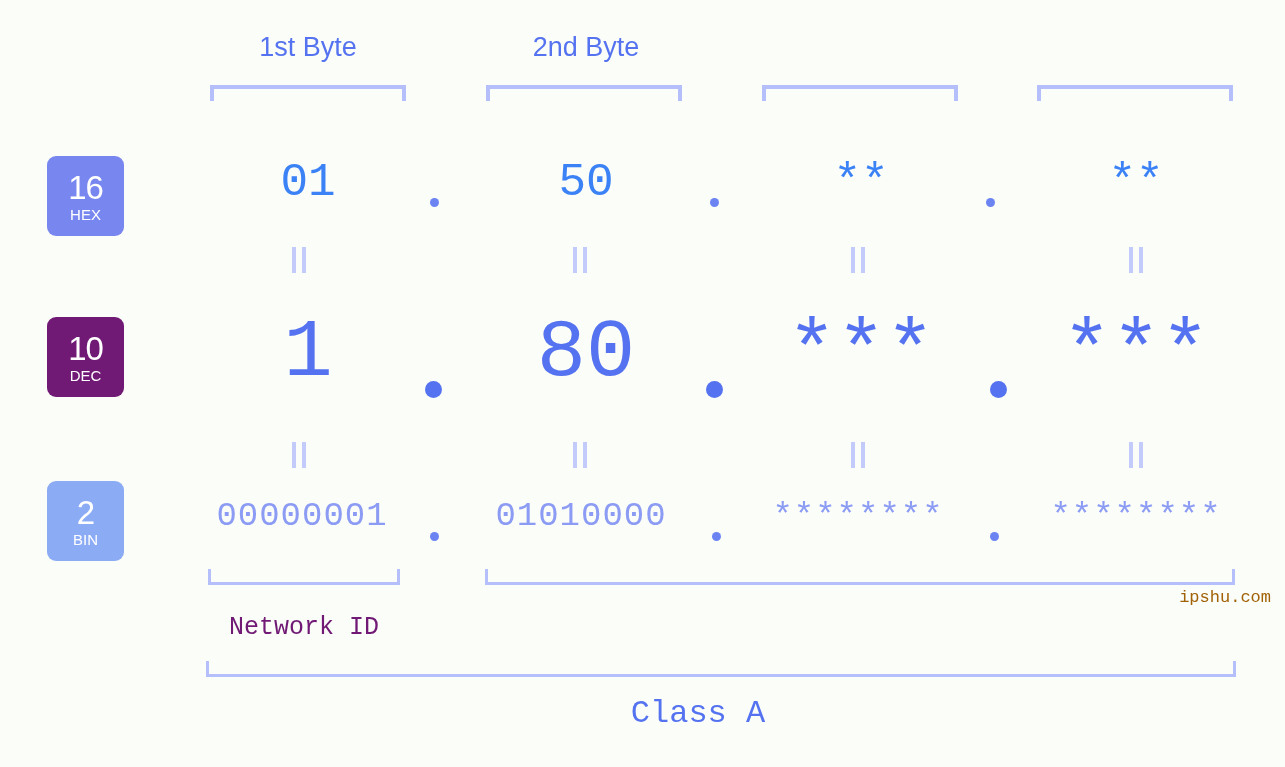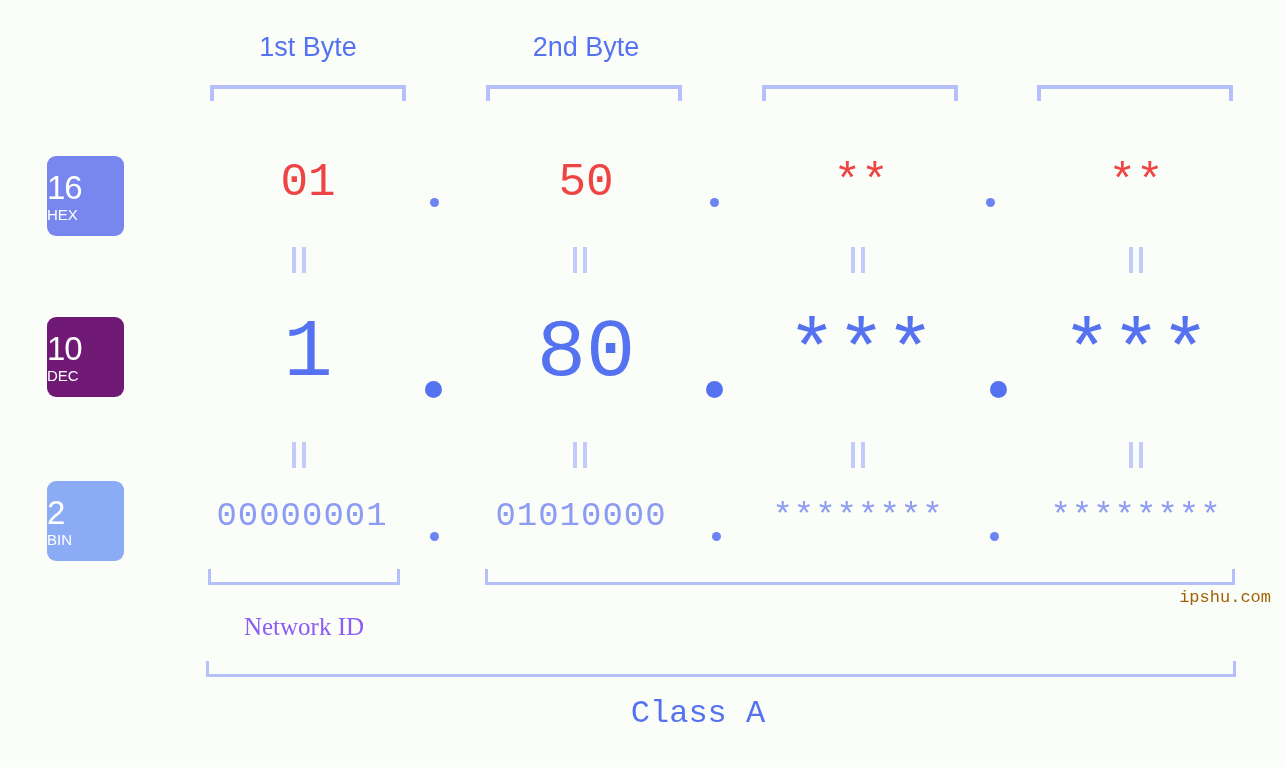--- a/index.html
+++ b/index.html
@@ -58,21 +58,21 @@
   
   .badge {
     position: absolute;
     left: 47px;
     width: 77px;
     height: 80px;
     border-radius: 9px;
     color: #ffffff;
     display: flex;
     flex-direction: column;
-    align-items: flex-start;
+    align-items: center;
     justify-content: center;
     line-height: 1;
   }
   .badge .num {
     font-size: 33px;
     font-family: "Liberation Sans", sans-serif;
     letter-spacing: -1px;
   }
   .badge .name {
     font-size: 15px;
@@ -87,21 +87,21 @@
   .cell {
     position: absolute;
     text-align: center;
     white-space: nowrap;
     font-family: "Liberation Mono", "DejaVu Sans Mono", monospace;
   }
 
   .row-hex .cell {
     top: 152px;
     font-size: 46px;
-    color: #ef4444;
+    color: #3b82f6;
     line-height: 62px;
   }
   .row-dec .cell {
     top: 300px;
     font-size: 82px;
     color: #5573f0;
     line-height: 108px;
     font-weight: 500;
   }
   .row-bin .cell {
@@ -135,23 +135,23 @@
     height: 100%;
     background: #c3cbfb;
   }
   .eq-row1 { top: 247px; }
   .eq-row2 { top: 442px; }
 
   
   .section-label {
     position: absolute;
     text-align: center;
-    font-family: Liberation Serif, serif;
+    font-family: Liberation Mono, monospace;
     font-size: 25px;
-    color: #8b5cf6;
+    color: #701a75;
     white-space: nowrap;
   }
 
   .class-label {
     position: absolute;
     text-align: center;
     font-family: "Liberation Mono", "DejaVu Sans Mono", monospace;
     font-size: 32px;
     color: #5573f0;
     white-space: nowrap;

